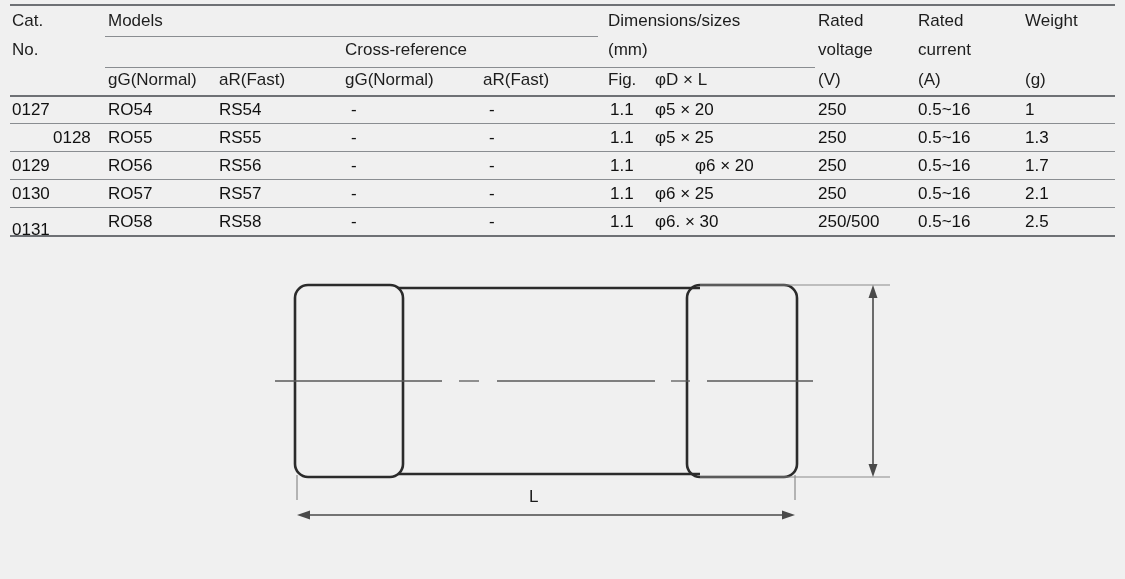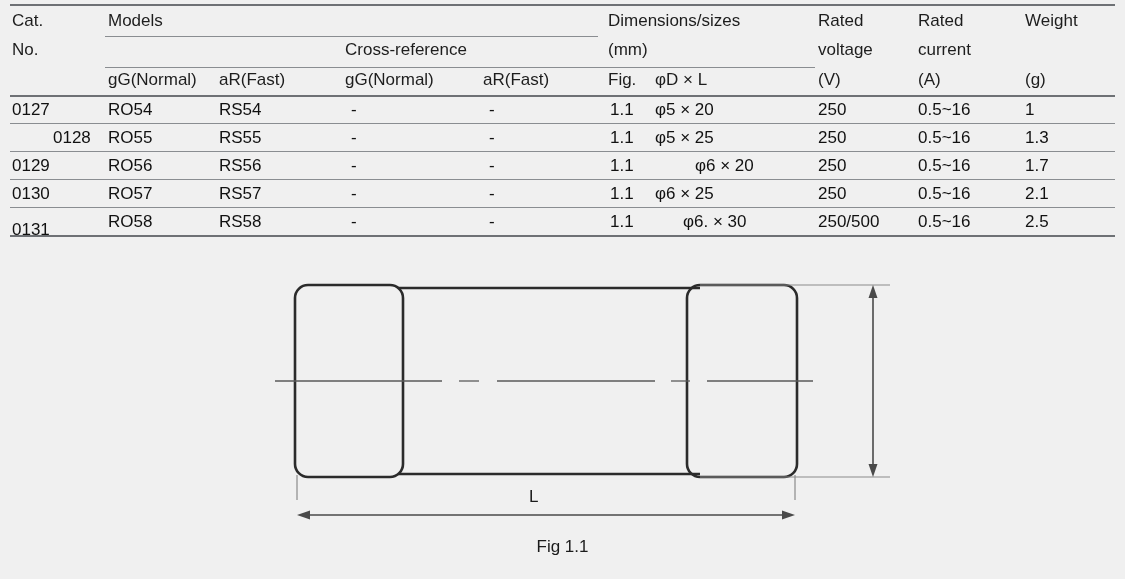--- a/index.html
+++ b/index.html
@@ -152,21 +152,21 @@
   <div class="cell dat" style="left:808px; top:180px;">250</div>
   <div class="cell dat" style="left:908px; top:180px;">0.5~16</div>
   <div class="cell dat" style="left:1015px; top:180px;">2.1</div>
 
   <div class="cell dat" style="left:2px; top:208px;margin-top:8px;">0131</div>
   <div class="cell dat" style="left:98px; top:208px;">RO58</div>
   <div class="cell dat" style="left:209px; top:208px;">RS58</div>
   <div class="cell dat" style="left:341px; top:208px;">-</div>
   <div class="cell dat" style="left:479px; top:208px;">-</div>
   <div class="cell dat" style="left:600px; top:208px;">1.1</div>
-  <div class="cell dat" style="left:645px; top:208px;margin-left:28px;">φ6. × 30</div>
+  <div class="cell dat" style="left:645px; top:208px;">φ6. × 30</div>
   <div class="cell dat" style="left:808px; top:208px;">250/500</div>
   <div class="cell dat" style="left:908px; top:208px;">0.5~16</div>
   <div class="cell dat" style="left:1015px; top:208px;">2.5</div>
 
 </div>
 
 <div id="figure">
 
   <svg class="fig-svg" width="1125" height="329" viewBox="0 0 1125 329">
 
@@ -205,15 +205,14 @@
 
     <g>
       <line x1="302" y1="265" x2="790" y2="265" stroke="#4a4a4a" stroke-width="1.6"></line>
       <polygon points="297,265 310,260.5 310,269.5" fill="#4a4a4a"></polygon>
       <polygon points="795,265 782,260.5 782,269.5" fill="#4a4a4a"></polygon>
     </g>
 
   </svg>
 
   <div class="l-label">L</div>
-  <div id="fig-caption">Fig 1.1</div>
 
 </div>
 
 </body></html>

